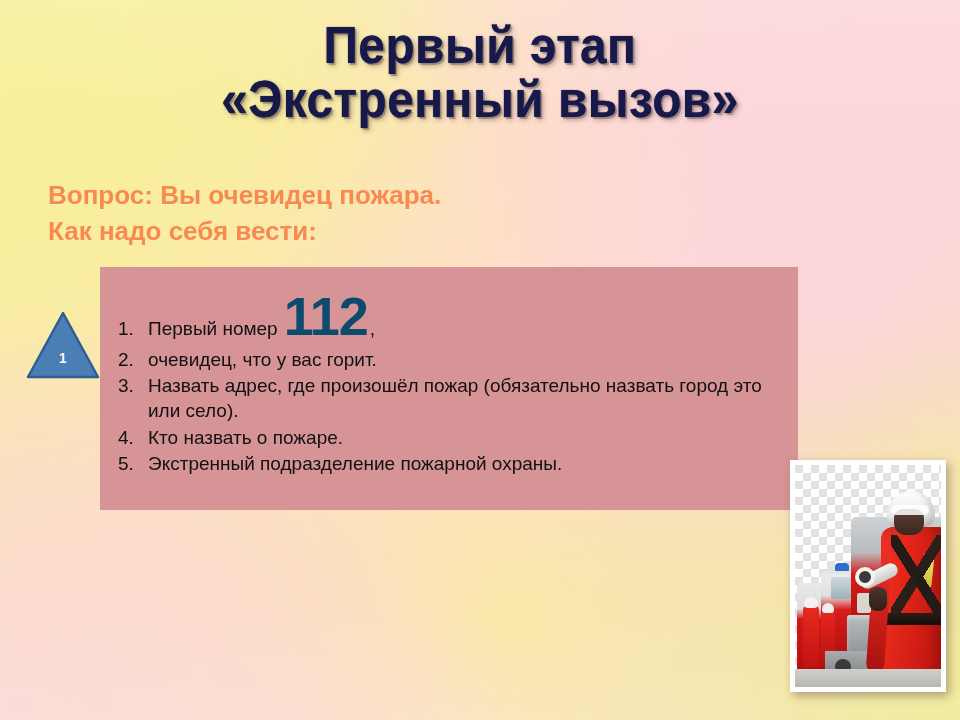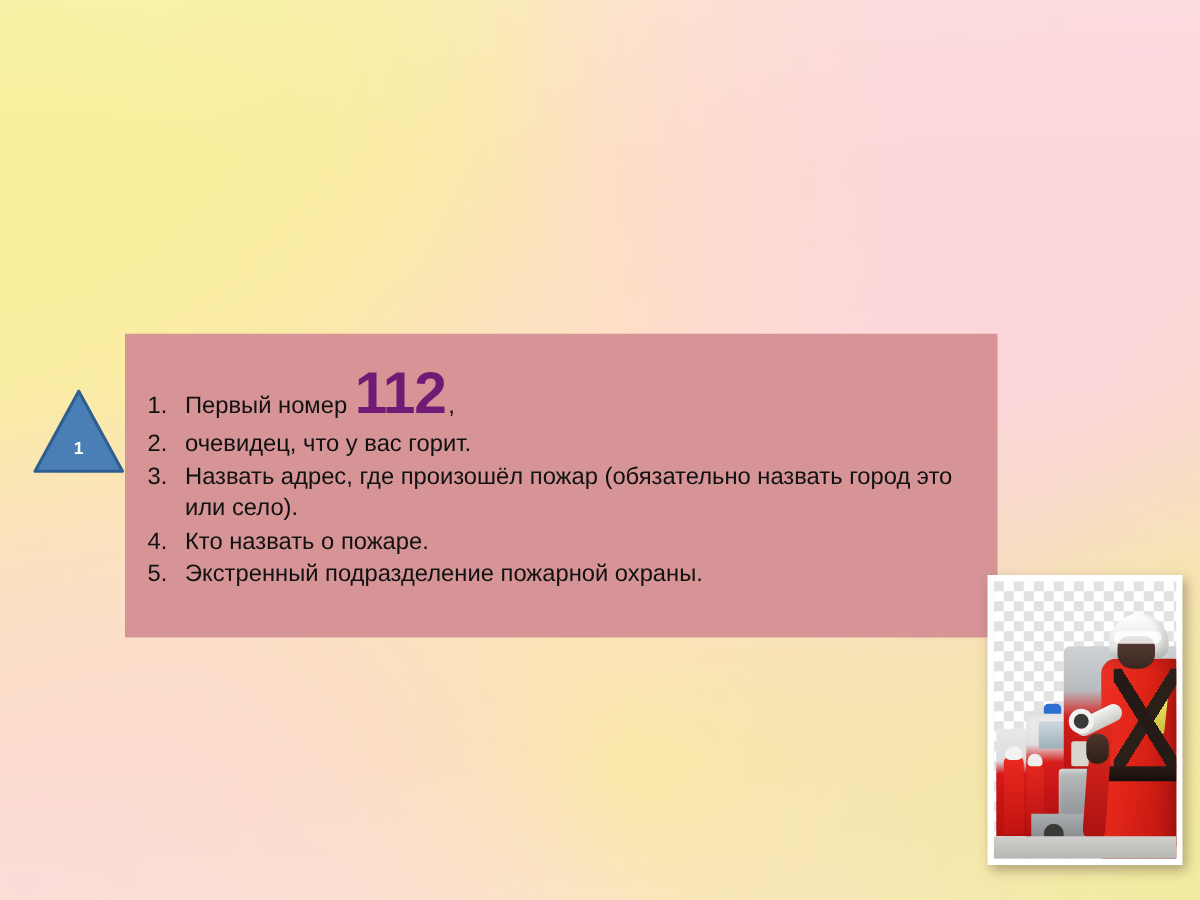--- a/index.html
+++ b/index.html
@@ -124,23 +124,23 @@
   .li-num {
     flex: 0 0 auto;
     width: 34px;
     text-align: left;
     padding-left: 4px;
   }
   .li-txt { flex: 1 1 auto; }
 
   .li-first { align-items: baseline; margin-bottom: 6px; }
   .big-number {
-    font-size: 47px;
+    font-size: 54px;
     font-weight: bold;
-    color: #701a75;
+    color: #0c4a6e;
     line-height: 0.8;
     letter-spacing: -1px;
     vertical-align: baseline;
     padding: 0 2px 0 6px;
   }
   .comma-after { font-size: 19px; color: #111111; }
 
   
   .photo {
     position: absolute;
@@ -289,21 +289,29 @@
   }
 </style>
 </head>
 <body>
 
 <div class="slide">
 
   <div class="bg-base"></div>
   <div class="bg-sheen"></div>
 
-
+  <div class="title-block">
+    <span class="title-line">Первый этап</span>
+    <span class="title-line">«Экстренный вызов»</span>
+  </div>
+
+  <div class="question">
+    <span>Вопрос: Вы очевидец пожара.</span>
+    <span>Как надо себя вести:</span>
+  </div>
 
   <div class="badge">
     <svg width="76" height="70" viewBox="0 0 76 70">
       <polygon points="38,3 73,67 3,67" fill="#4a7fb5" stroke="#2f5f91" stroke-width="2.5" stroke-linejoin="round"></polygon>
     </svg>
     <div class="badge-num">1</div>
   </div>
 
   <div class="panel">
     <ul class="list">

